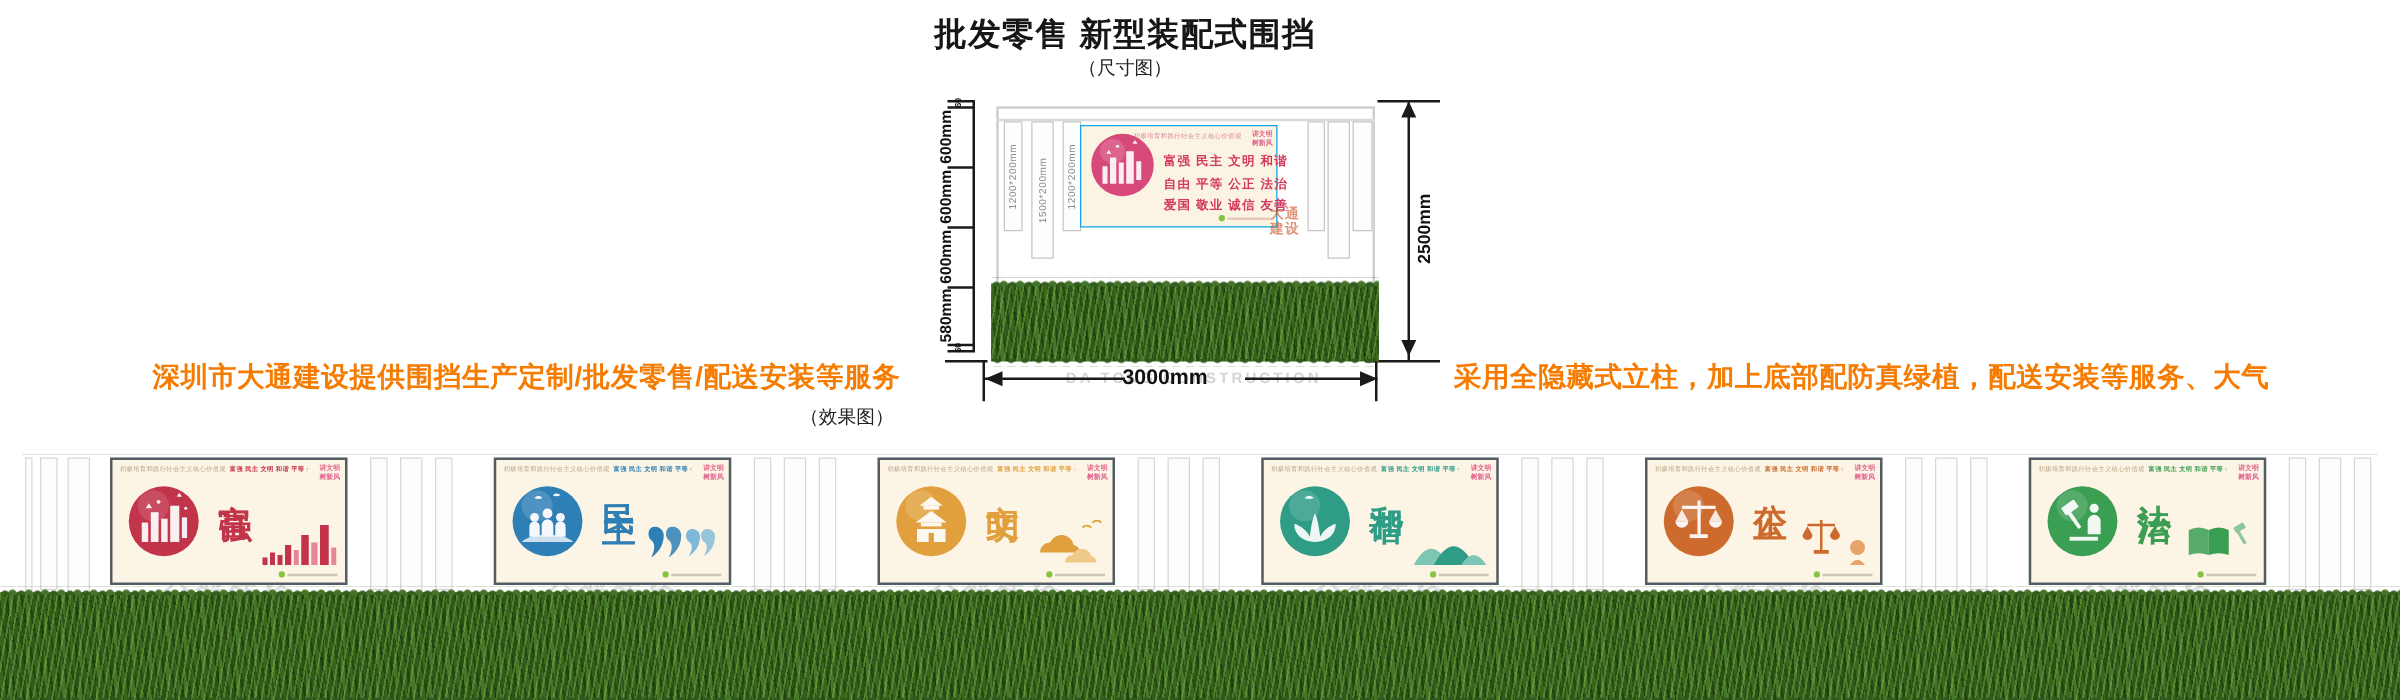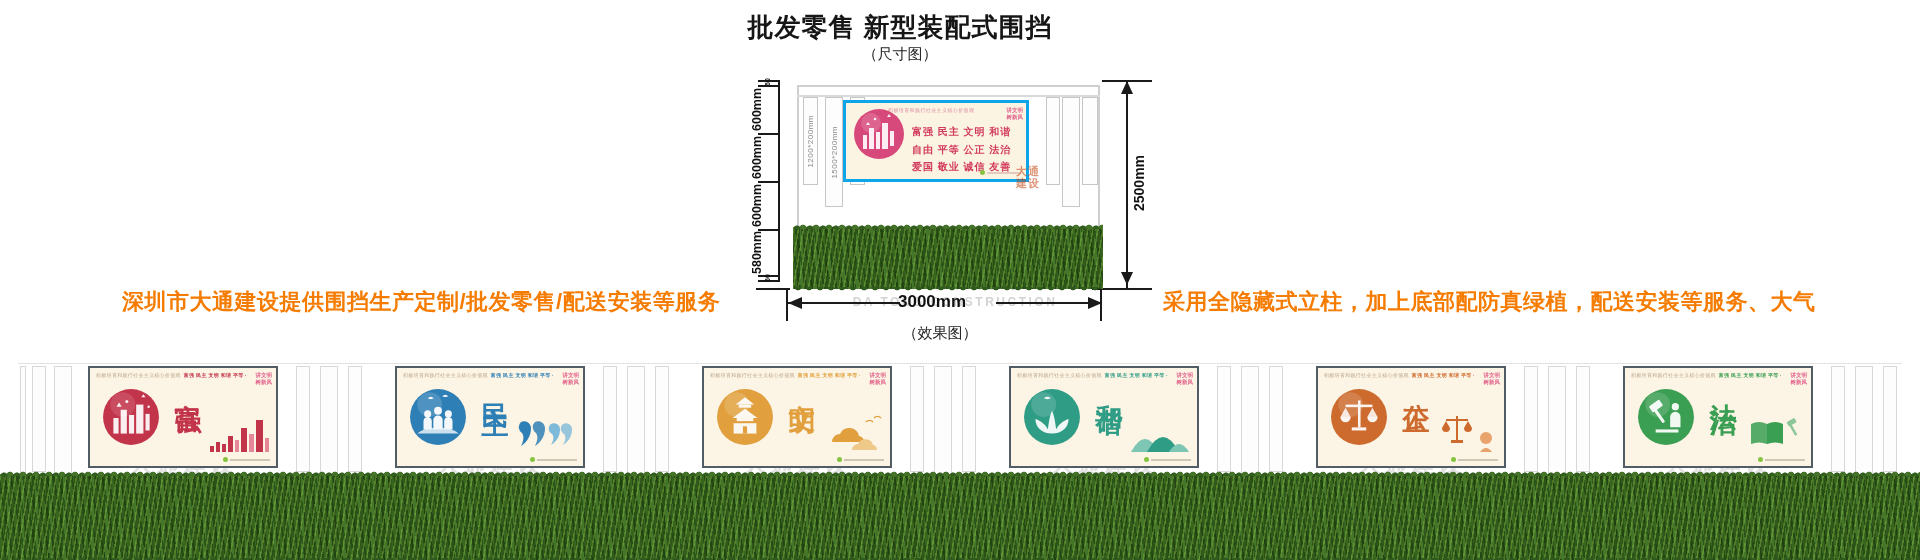--- a/index.html
+++ b/index.html
@@ -5,21 +5,21 @@
   *{margin:0;padding:0;box-sizing:border-box}
   html,body{width:1920px;height:560px}
   body{position:relative;background:#fff;overflow:hidden;
        font-family:"Liberation Sans","DejaVu Sans",sans-serif;color:#111}
   .abs{position:absolute}
 
   
   .title{left:560px;top:10px;width:680px;text-align:center;
          font-size:26px;font-weight:bold;letter-spacing:1px;color:#161616}
   .sublabel{left:560px;top:45px;width:680px;text-align:center;font-size:15px;color:#222}
-  .effectlabel{left:640px;top:324px;width:600px;text-align:center;font-size:15px;color:#222}
+  .effectlabel{left:640px;top:324px;width:600px;text-align:left;font-size:15px;color:#222}
 
   
   .note{top:287px;font-size:22px;font-weight:bold;color:#f57c00;letter-spacing:.5px;white-space:nowrap}
   .note-l{left:122px}
   .note-r{left:1163px}
 
   
   .wm-main{left:770px;top:250px;width:370px;text-align:center;z-index:1}
   .wm-cn{font-size:42px;font-weight:bold;color:#d8d8d8;letter-spacing:5px;line-height:1}
   .wm-en{font-size:12px;font-weight:bold;color:#d3d3d3;letter-spacing:2.5px;margin-top:3px}
@@ -30,21 +30,21 @@
   .rl{left:-2px;top:2px;width:2px;height:201px}
   .tick{left:-22px;width:22px;height:2px}
   .vlabel{writing-mode:vertical-rl;text-orientation:mixed;transform:rotate(180deg);
           text-align:center;font-weight:bold;color:#111}
   .rlabel{left:-30px;width:28px;font-size:12.5px}
   .rtiny{left:-16px;width:14px;font-size:7px;font-weight:bold}
   .panel{left:17px;top:7px;width:303px;height:143px;background:#fff;border:2px solid #cfcfcf}
   .rail{left:17px;top:17px;width:303px;height:2px;background:#dadada}
   .post{top:19px;background:#fdfdfd;border:1px solid #c6c6c6;display:flex;align-items:center;justify-content:center}
   .post span{writing-mode:vertical-rl;transform:rotate(180deg);font-size:8px;color:#8a8a8a;letter-spacing:.5px}
-  .dposter{left:63px;top:22px;width:186px;height:82px;background:#fcf4e3;border:3px solid #0ea5e9;z-index:3}
+  .dposter{left:84px;top:22px;width:158px;height:82px;background:#fcf4e3;border:1px solid #0ea5e9;z-index:3}
   .d-header{left:42px;top:4px;width:126px;font-size:5px;color:#d98ca0;white-space:nowrap;overflow:hidden;letter-spacing:.4px}
   .d-badge{right:3px;top:4px;font-size:5.5px;font-weight:bold;color:#e2638d;text-align:center;line-height:1.25}
   .d-circle{left:7px;top:5px;width:52px;height:52px}
   .d-rows{left:66px;top:20px;font-size:10px;font-weight:bold;color:#d23a5d;line-height:1.75;letter-spacing:1px;white-space:nowrap}
   .foot{display:flex;align-items:center;gap:2px}
   .d-foot{right:5px;bottom:4px}
   .dot{width:5px;height:5px;border-radius:50%;background:#86c440}
   .fl{width:34px;height:2px;background:#e3cabc}
   .greenwm{left:226px;top:88px;width:44px;text-align:center;font-size:11px;font-weight:bold;
            color:#c2410c;opacity:.55;line-height:1.05;z-index:4;letter-spacing:1px}

